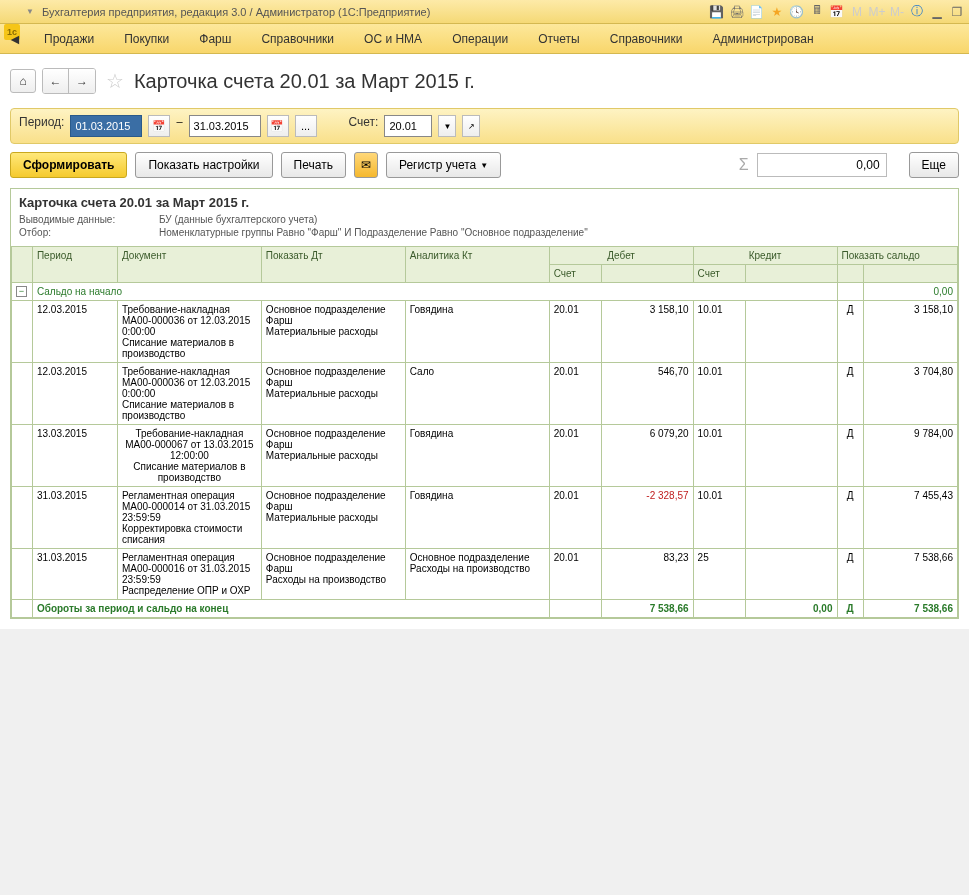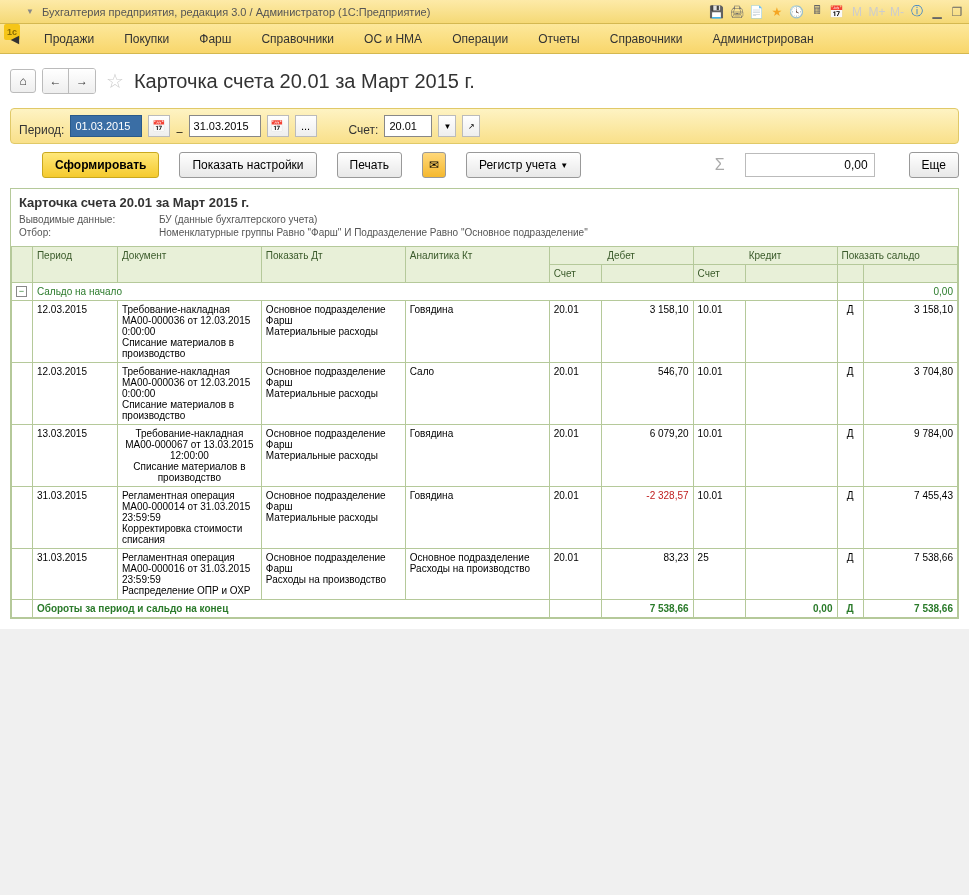--- a/index.html
+++ b/index.html
@@ -19,29 +19,29 @@
 .content { background: #fff; padding: 6px 10px 10px 10px; }
 
 .header-row { display: flex; align-items: center; gap: 6px; padding: 8px 0 14px 0; }
 .nav-btn { width: 26px; height: 24px; border: 1px solid #bbb; background: linear-gradient(#fff,#eee); border-radius: 3px; display:flex; align-items:center; justify-content:center; cursor:pointer; font-size:12px; color:#333;}
 .nav-group { display:flex; border:1px solid #bbb; border-radius:3px; overflow:hidden;}
 .nav-group .nav-btn { border:none; border-right:1px solid #bbb; border-radius:0;}
 .nav-group .nav-btn:last-child { border-right:none;}
 .star { font-size: 20px; color: #ccc; cursor:pointer; margin: 0 4px;}
 .page-title { font-size: 20px; color: #333; }
 
-.filter-bar { background: linear-gradient(#fef3c3, #f9e08a); border: 1px solid #e0c968; border-radius:4px; padding: 6px 8px; display: flex; align-items: flex-end; gap: 6px; margin-bottom: 8px;}
+.filter-bar { background: linear-gradient(#fef3c3, #f9e08a); border: 1px solid #e0c968; border-radius:4px; padding: 6px 8px; display: flex; align-items: flex-start; gap: 6px; margin-bottom: 8px;}
 .filter-label { font-size: 12px; color:#333;}
 .date-input { border: 1px solid #888; background: #fff; height: 22px; padding: 0 4px; font-size: 11px; width: 72px; }
 .date-input.selected { background: #3a6ea5; color:#fff; border-color:#2a5a8a;}
 .cal-btn { width: 22px; height: 22px; border:1px solid #bbb; background:linear-gradient(#fff,#eee); display:flex; align-items:center; justify-content:center; cursor:pointer; font-size:11px;}
 .account-input { border:1px solid #888; background:#fff; height:22px; padding:0 4px; font-size:11px; width:48px;}
 .dd-btn { width:18px; height:22px; border:1px solid #bbb; background:linear-gradient(#fff,#eee); display:flex; align-items:center; justify-content:center; cursor:pointer; font-size:8px;}
 
-.action-bar { display: flex; align-items: center; gap: 20px; margin-bottom: 10px; margin-left: 32px;}
+.action-bar { display: flex; align-items: center; gap: 8px; margin-bottom: 10px;}
 .btn { border:1px solid #999; background:linear-gradient(#fff,#e8e8e8); border-radius:3px; height:26px; padding:0 12px; font-size:12px; cursor:pointer; display:flex; align-items:center; gap:4px;}
 .btn-primary { background:linear-gradient(#ffe87a,#f5ca2e); border-color:#c9a81f; font-weight:bold;}
 .sigma { font-size:16px; color:#aaa; margin-left:auto;}
 .num-input { border:1px solid #bbb; height:24px; width:130px; text-align:right; padding:0 6px; font-size:12px;}
 .more-btn { margin-left:14px;}
 
 .report { border:1px solid #b5c99a; }
 .report-header { padding: 6px 8px; }
 .report-title { font-weight: bold; font-size: 13px; color:#333; margin-bottom:4px;}
 .report-sub { font-size:10px; color:#555; margin-bottom:2px;}

